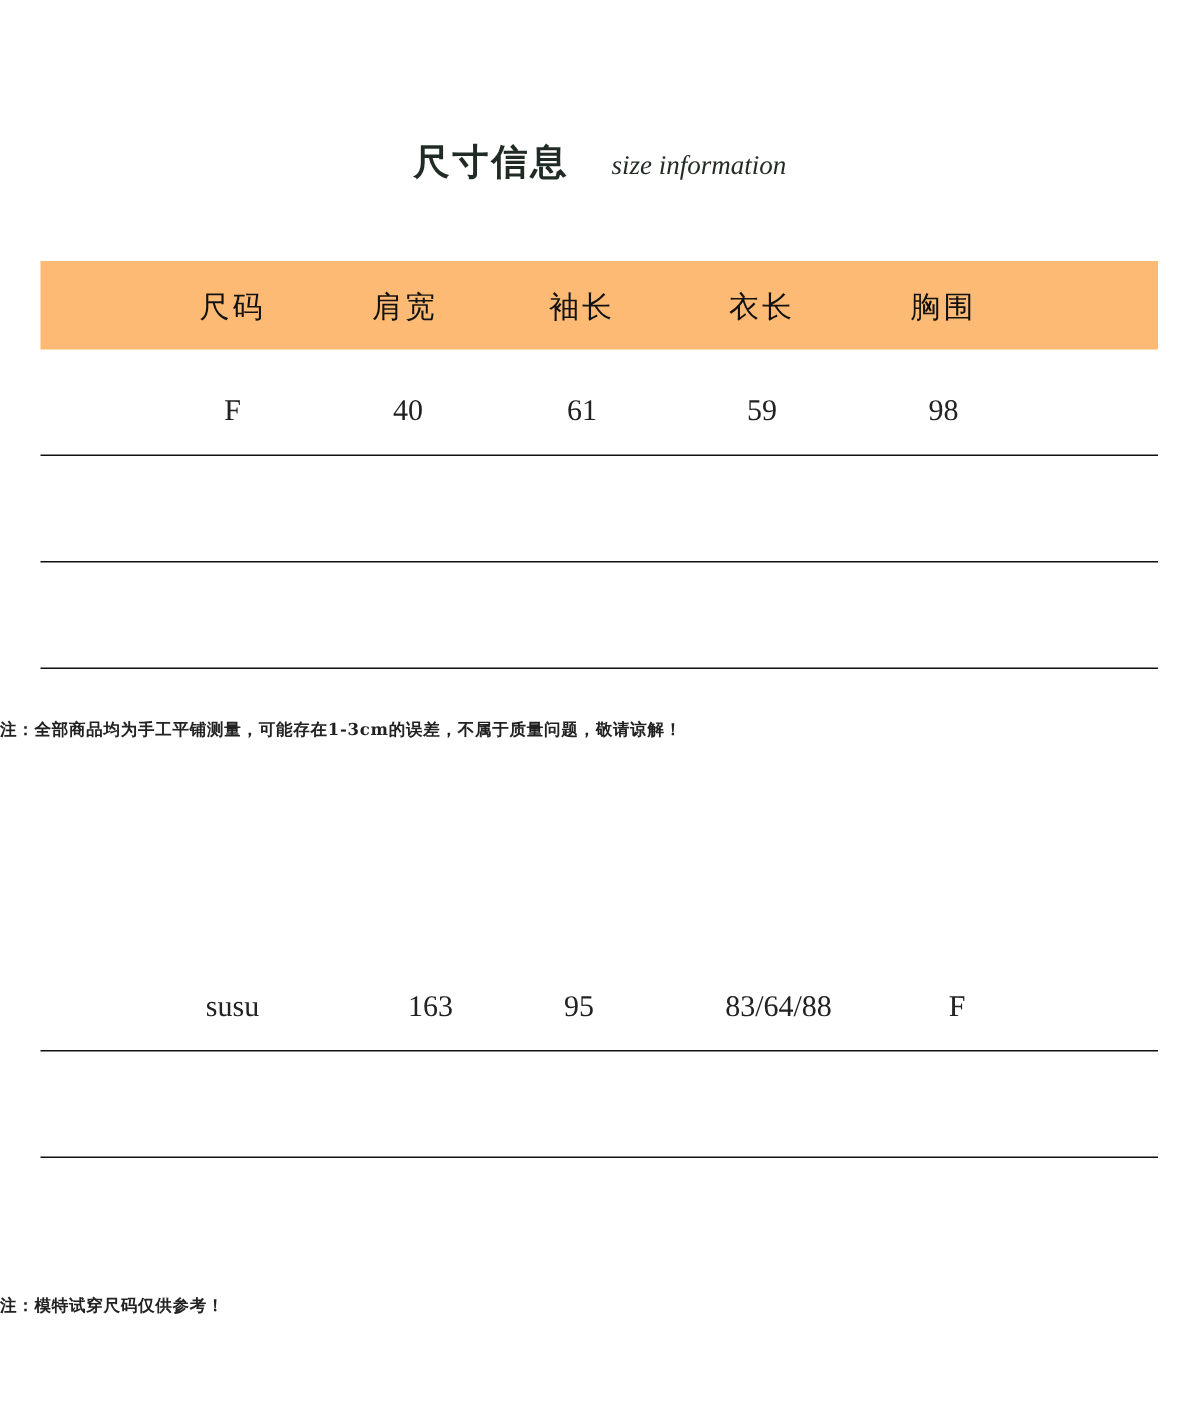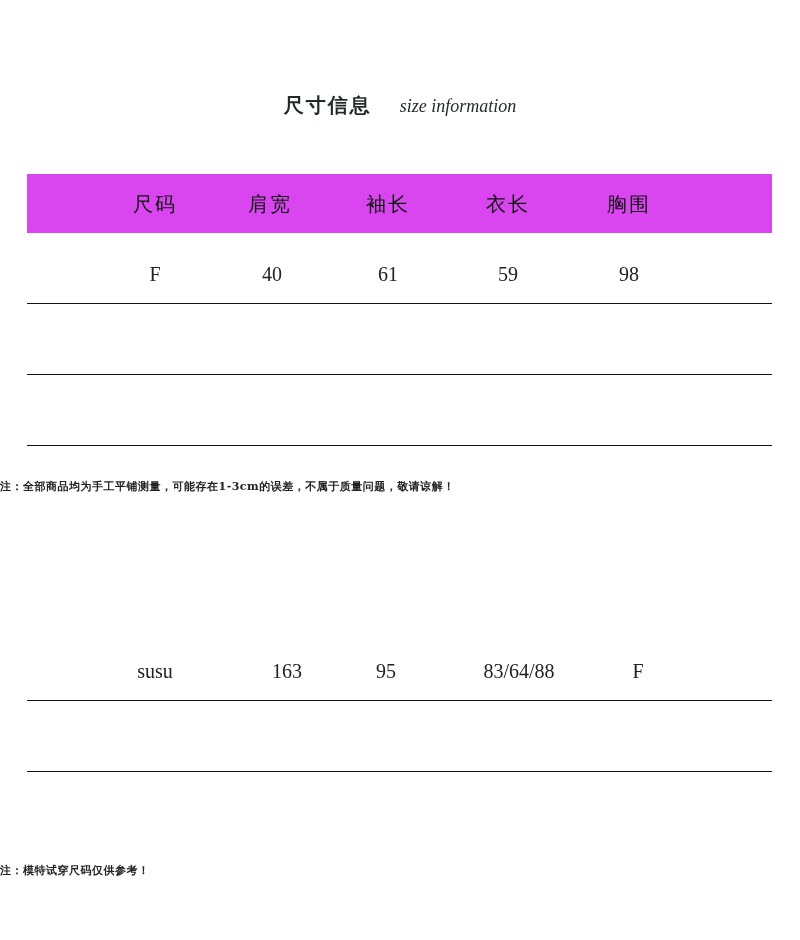--- a/index.html
+++ b/index.html
@@ -1,22 +1,22 @@
 <!DOCTYPE html>
 <html><head>
 <meta charset="utf-8">
 <style>
   html, body { margin: 0; padding: 0; background: #ffffff; }
   body { width: 800px; height: 940px; position: relative; overflow: hidden;
          font-family: "DejaVu Serif", "Liberation Serif", serif; color: #1a1a1a; }
   .title { position: absolute; top: 92px; left: 0; width: 800px; text-align: center; }
-  .title .cn { font-size: 20px; font-weight: bold; color: #1f2b23; letter-spacing: 2px; font-family: Liberation Serif, serif; }
+  .title .cn { font-size: 24px; font-weight: bold; color: #1f2b23; letter-spacing: 2px; font-family: Liberation Serif, serif; }
   .title .en { font-family: "Liberation Serif", serif; font-style: italic; font-size: 18px; color: #1f2b23; margin-left: 28px; }
   .table { position: absolute; left: 27px; width: 745px; }
-  .thead { height: 59px; background: #d946ef; position: relative; }
+  .thead { height: 59px; background: #fdba74; position: relative; }
   .row { height: 70px; border-bottom: 1.5px solid #111; position: relative; }
   .cell { position: absolute; transform: translateX(-50%); white-space: nowrap; }
   .thead .cell { top: 17px; font-size: 20px; color: #111; letter-spacing: 2px; }
   .row .cell { top: 30px; font-family: "Liberation Serif", serif; font-size: 20px; color: #222; }
   .note { position: absolute; left: 0; width: 800px; font-size: 11px; font-weight: bold; color: #222; letter-spacing: 0.5px; }
 </style>
 </head>
 <body>
 
 <div class="title">

